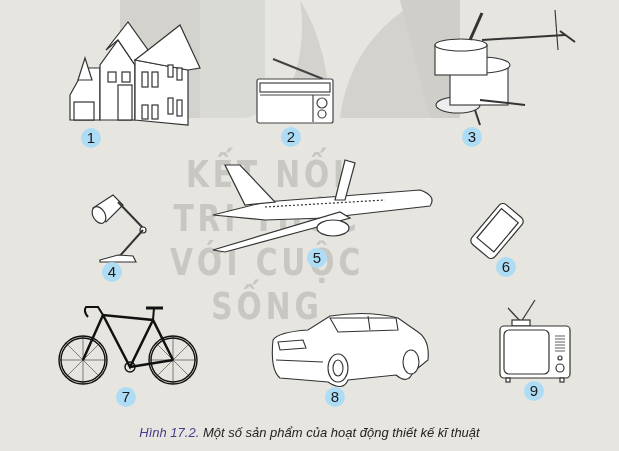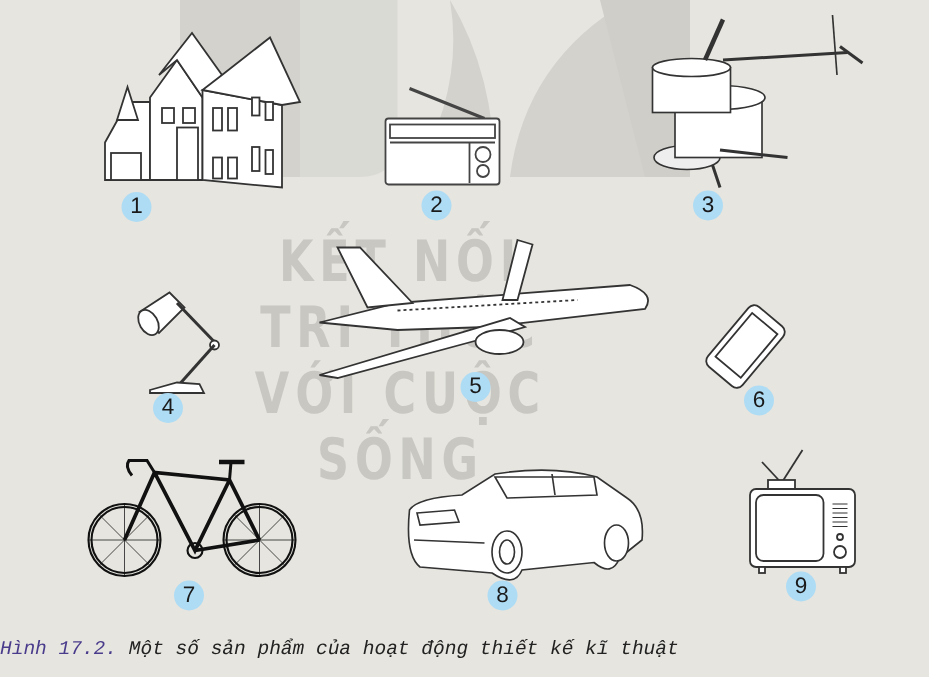--- a/index.html
+++ b/index.html
@@ -19,22 +19,22 @@
       transform: scaleX(0.78); transform-origin: left top;
     }
     .item { position: absolute; }
     .item svg { position: absolute; left: 0; top: 0; overflow: visible; }
     .badge {
       position: absolute; width: 20px; height: 20px; border-radius: 50%;
       background: #aedcf5; color: #1a1a1a; font-size: 15px; line-height: 20px;
       text-align: center;
     }
     .caption {
-      position: absolute; left: 0; top: 425px; width: 619px; 
-      font-size: 13px; font-style: italic; color: #222; font-family: Liberation Mono, monospace;
+      position: absolute; left: 0; top: 425px; width: 619px; text-align: center;
+      font-size: 13px; font-style: italic; color: #222;
     }
     .caption .fig { color: #4a3c8c; }
   </style>
 </head>
 <body>
 
 <div class="canvas">
 
   <svg class="watermark-logo" viewBox="0 0 619 130">
     <path d="M120 0 L120 90 Q120 118 150 118 L200 118 L200 0 Z" fill="#d3d2cc"></path>

